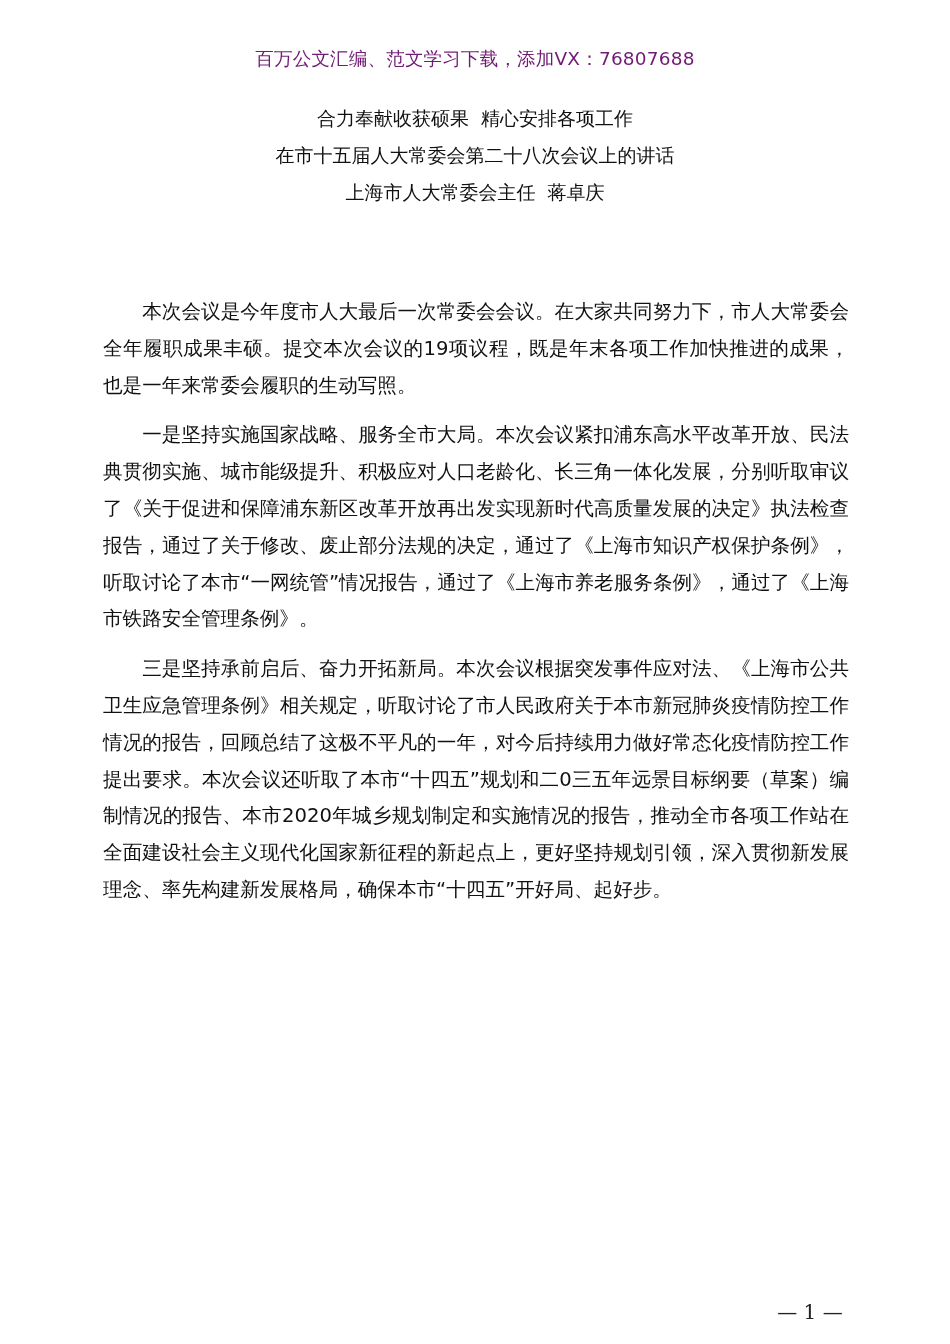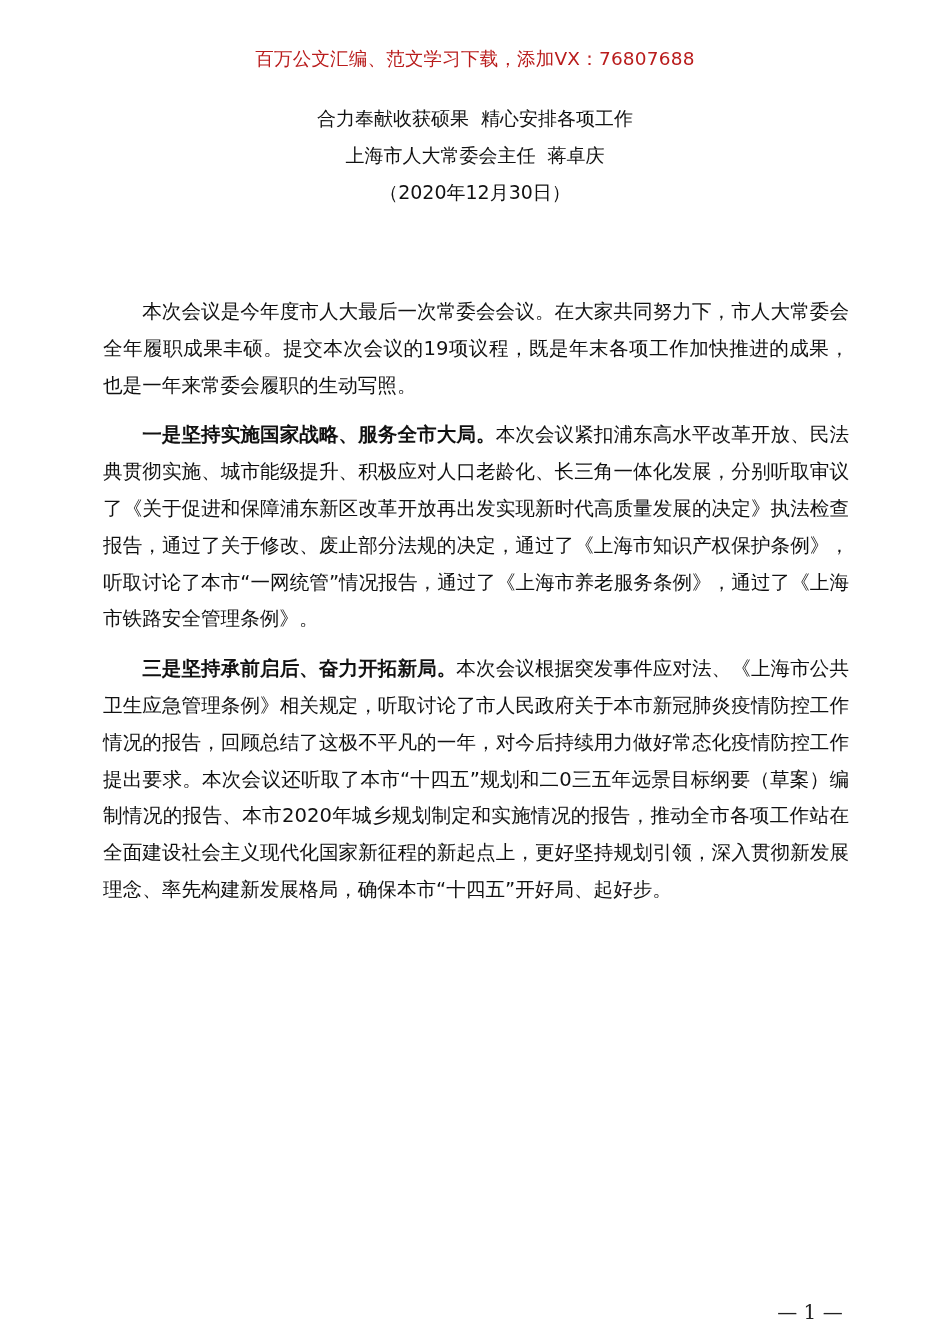--- a/index.html
+++ b/index.html
@@ -3,48 +3,48 @@
 <meta charset="utf-8">
 <style>
   html, body { margin: 0; padding: 0; background: #ffffff; }
   body {
     width: 950px; height: 1344px; position: relative; overflow: hidden;
     font-family: "DejaVu Sans", "Liberation Sans", sans-serif;
     color: #111111;
   }
   .watermark {
     position: absolute; top: 46px; left: 0; width: 950px; text-align: center;
-    color: #b91c1c; font-size: 18.5px; letter-spacing: 0.2px;
+    color: #701a75; font-size: 18.5px; letter-spacing: 0.2px;
   }
   .title-block {
     position: absolute; top: 100px; left: 0; width: 950px; text-align: center;
     font-size: 19px; line-height: 37px; color: #111;
   }
   .title-block div { white-space: pre; }
   .body {
     position: absolute; top: 281px; left: 90px; width: 772px;
     font-size: 19.6px; line-height: 36.8px; color: #111;
     text-align: justify;
   }
   .para { text-indent: 2em; margin: 13px; }
-  .para b { font-weight: bold; }
+  .para b { font-weight: normal; }
   .page-num {
     position: absolute; top: 1300px; left: 760px; width: 100px; text-align: center;
     font-family: "DejaVu Serif", "Liberation Serif", serif; font-size: 20px; color: #222;
   }
 </style>
 </head>
 <body>
 
 <div class="watermark">百万公文汇编、范文学习下载，添加VX：76807688</div>
 
 <div class="title-block">
   <div>合力奉献收获硕果  精心安排各项工作</div>
+  <div>在市十五届人大常委会第二十八次会议上的讲话</div>
   <div>上海市人大常委会主任  蒋卓庆</div>
-  <div>（2020年12月30日）</div>
 </div>
 
 <div class="body">
   <p class="para"><b></b><span>本次会议是今年度市人大最后一次常委会会议。在大家共同努力下，市人大常委会全年履职成果丰硕。提交本次会议的19项议程，既是年末各项工作加快推进的成果，也是一年来常委会履职的生动写照。</span></p>
   <p class="para"><b>一是坚持实施国家战略、服务全市大局。</b><span>本次会议紧扣浦东高水平改革开放、民法典贯彻实施、城市能级提升、积极应对人口老龄化、长三角一体化发展，分别听取审议了《关于促进和保障浦东新区改革开放再出发实现新时代高质量发展的决定》执法检查报告，通过了关于修改、废止部分法规的决定，通过了《上海市知识产权保护条例》，听取讨论了本市“一网统管”情况报告，通过了《上海市养老服务条例》，通过了《上海市铁路安全管理条例》。</span></p>
   <p class="para"><b>三是坚持承前启后、奋力开拓新局。</b><span>本次会议根据突发事件应对法、《上海市公共卫生应急管理条例》相关规定，听取讨论了市人民政府关于本市新冠肺炎疫情防控工作情况的报告，回顾总结了这极不平凡的一年，对今后持续用力做好常态化疫情防控工作提出要求。本次会议还听取了本市“十四五”规划和二0三五年远景目标纲要（草案）编制情况的报告、本市2020年城乡规划制定和实施情况的报告，推动全市各项工作站在全面建设社会主义现代化国家新征程的新起点上，更好坚持规划引领，深入贯彻新发展理念、率先构建新发展格局，确保本市“十四五”开好局、起好步。</span></p>
 </div>
 
 <div class="page-num">— 1 —</div>
 

